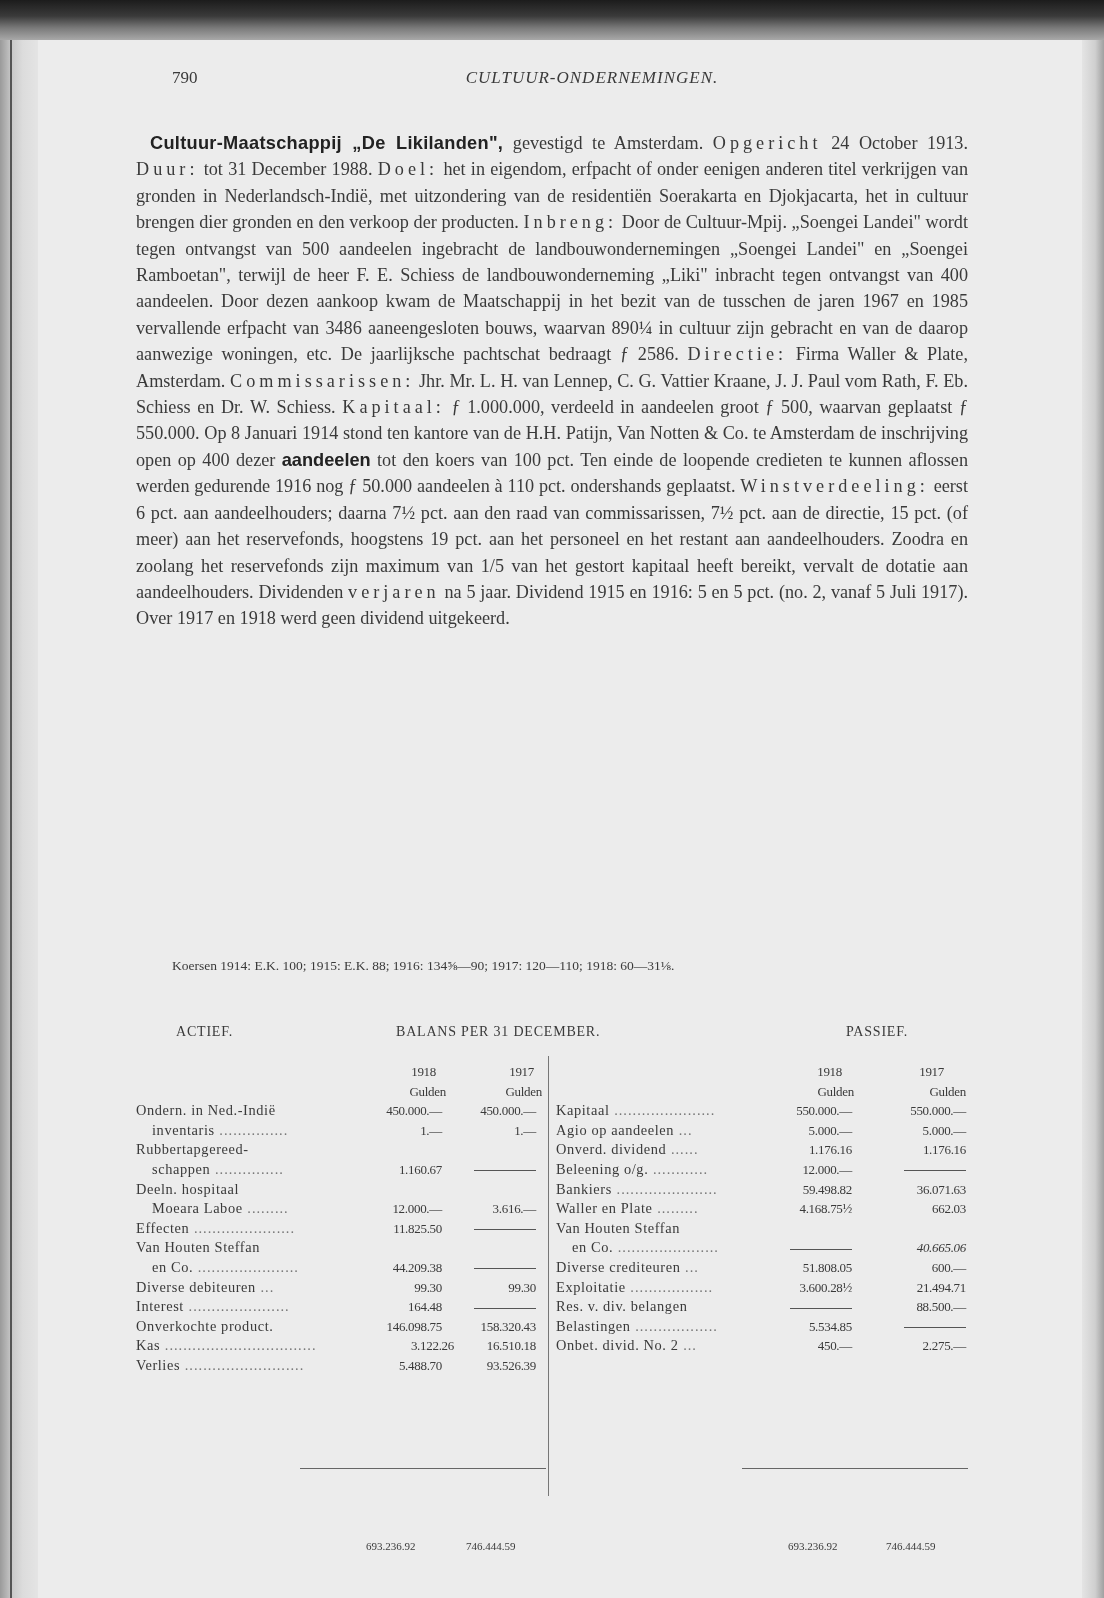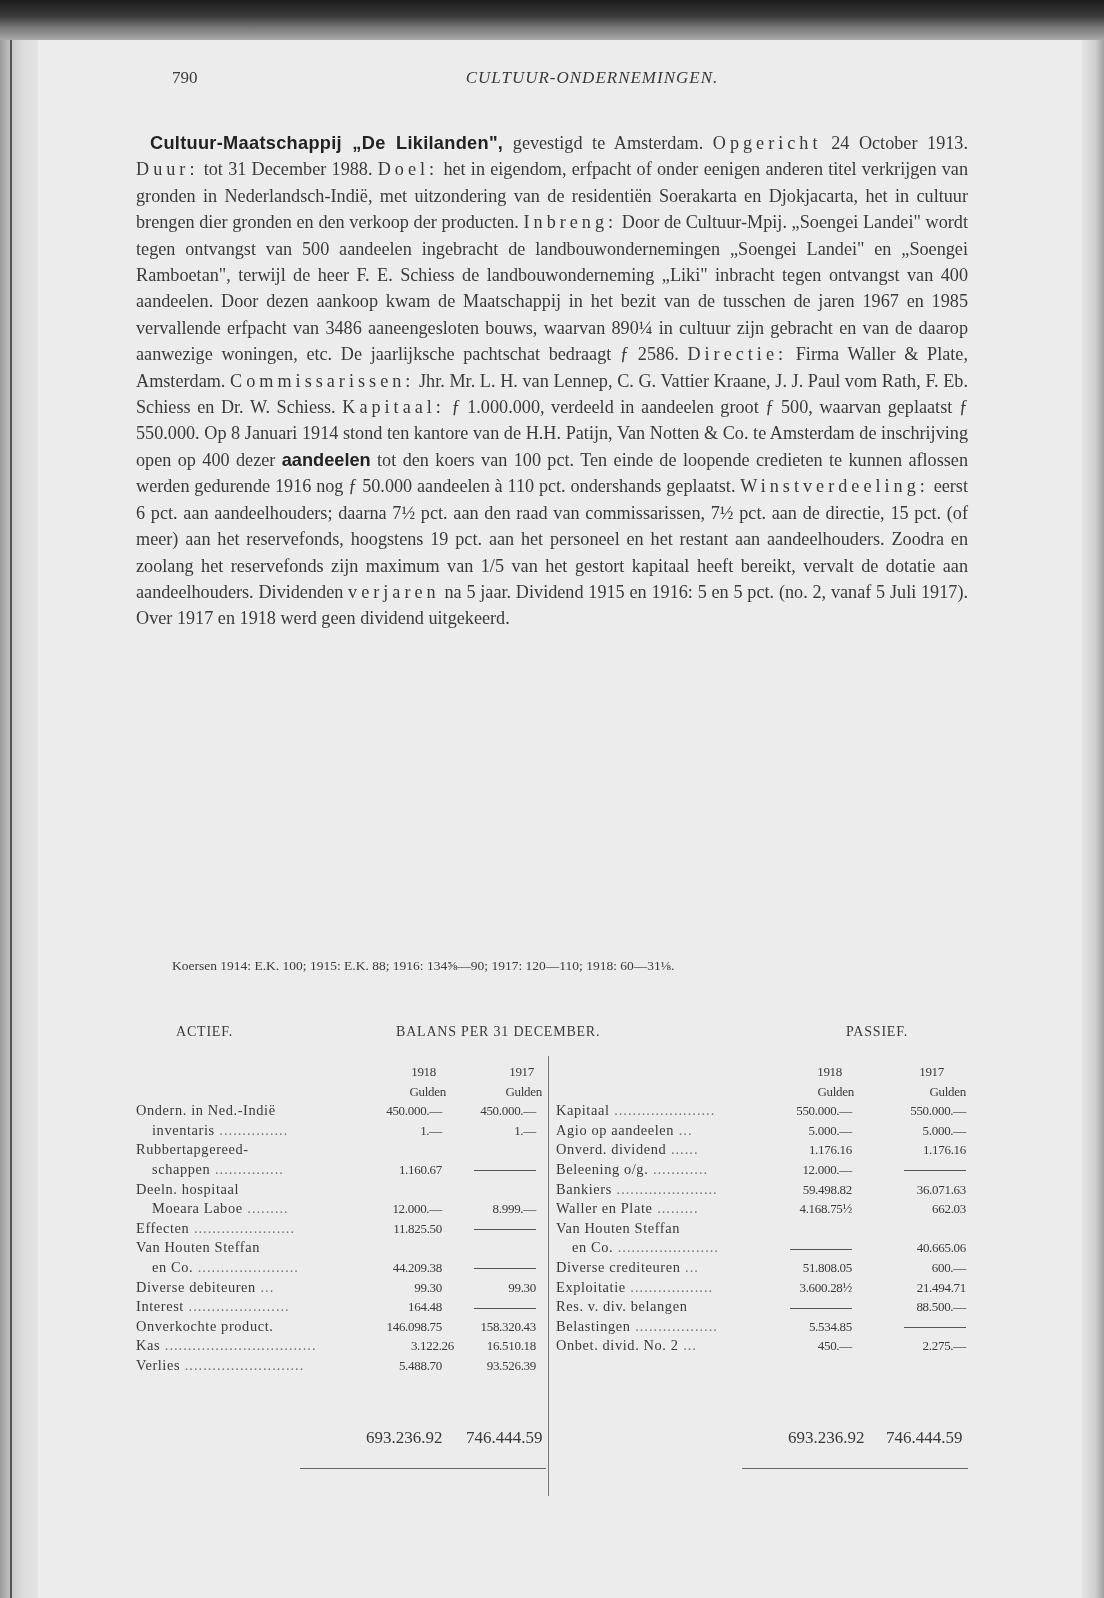--- a/index.html
+++ b/index.html
@@ -54,21 +54,21 @@
   .bal { position:absolute; font-size:14.4px; line-height:19.6px; }
   .bal .row { position:relative; height:19.6px; white-space:nowrap; }
   .bal .lbl { position:absolute; left:0; overflow:hidden; letter-spacing:0.6px; }
   .bal .lbl.indent { left:16px; }
   .bal .dots { color:#777; letter-spacing:1px; }
   .bal .v1, .bal .v2 { position:absolute; text-align:right; font-size:13px; letter-spacing:-0.3px; }
   .bal .hdr { text-align:left; }
   .bal .dash { display:inline-block; width:62px; border-top:1px solid #555; vertical-align:middle; }
   .vrule { position:absolute; left:548px; top:1056px; width:1px; height:440px; background:#777; }
   .hrule { position:absolute; height:1px; background:#666; }
-  .totals { position:absolute; top:1428px; font-size:17px; }
+  .totals { position:absolute; top:1540px; font-size:11px; }
 </style>
 </head>
 <body>
 
 <div class="scan-top"></div>
 <div class="scan-edge-left"></div>
 <div class="scan-edge-right"></div>
 <div class="page"></div>
 
 <div class="running-head">
@@ -119,21 +119,21 @@
         <span class="v2" style="right: 6px;"><span class="dash"></span></span>
       </div>
       <div class="row">
         <span class="lbl"><span>Deeln. hospitaal</span><span class="dots"></span></span>
         <span class="v1" style="right: 100px;"></span>
         <span class="v2" style="right: 6px;"></span>
       </div>
       <div class="row">
         <span class="lbl indent"><span>Moeara Laboe</span><span class="dots"> .........</span></span>
         <span class="v1" style="right: 100px;">12.000.—</span>
-        <span class="v2" style="right: 6px;">8.999.—</span>
+        <span class="v2" style="right: 6px;">3.616.—</span>
       </div>
       <div class="row">
         <span class="lbl"><span>Effecten</span><span class="dots"> ......................</span></span>
         <span class="v1" style="right: 100px;">11.825.50</span>
         <span class="v2" style="right: 6px;"><span class="dash"></span></span>
       </div>
       <div class="row">
         <span class="lbl"><span>Van Houten Steffan</span><span class="dots"></span></span>
         <span class="v1" style="right: 100px;"></span>
         <span class="v2" style="right: 6px;"></span>
@@ -212,21 +212,21 @@
         <span class="v2" style="right: 0px;">662.03</span>
       </div>
       <div class="row">
         <span class="lbl"><span>Van Houten Steffan</span><span class="dots"></span></span>
         <span class="v1" style="right: 114px;"></span>
         <span class="v2" style="right: 0px;"></span>
       </div>
       <div class="row">
         <span class="lbl indent"><span>en Co.</span><span class="dots"> ......................</span></span>
         <span class="v1" style="right: 114px;"><span class="dash"></span></span>
-        <span class="v2" style="right: 0px;">40.665.06</span>
+        <span class="v2" style="right: 0px; font-style: italic;">40.665.06</span>
       </div>
       <div class="row">
         <span class="lbl"><span>Diverse crediteuren</span><span class="dots"> ...</span></span>
         <span class="v1" style="right: 114px;">51.808.05</span>
         <span class="v2" style="right: 0px;">600.—</span>
       </div>
       <div class="row">
         <span class="lbl"><span>Exploitatie</span><span class="dots"> ..................</span></span>
         <span class="v1" style="right: 114px;">3.600.28½</span>
         <span class="v2" style="right: 0px;">21.494.71</span>

